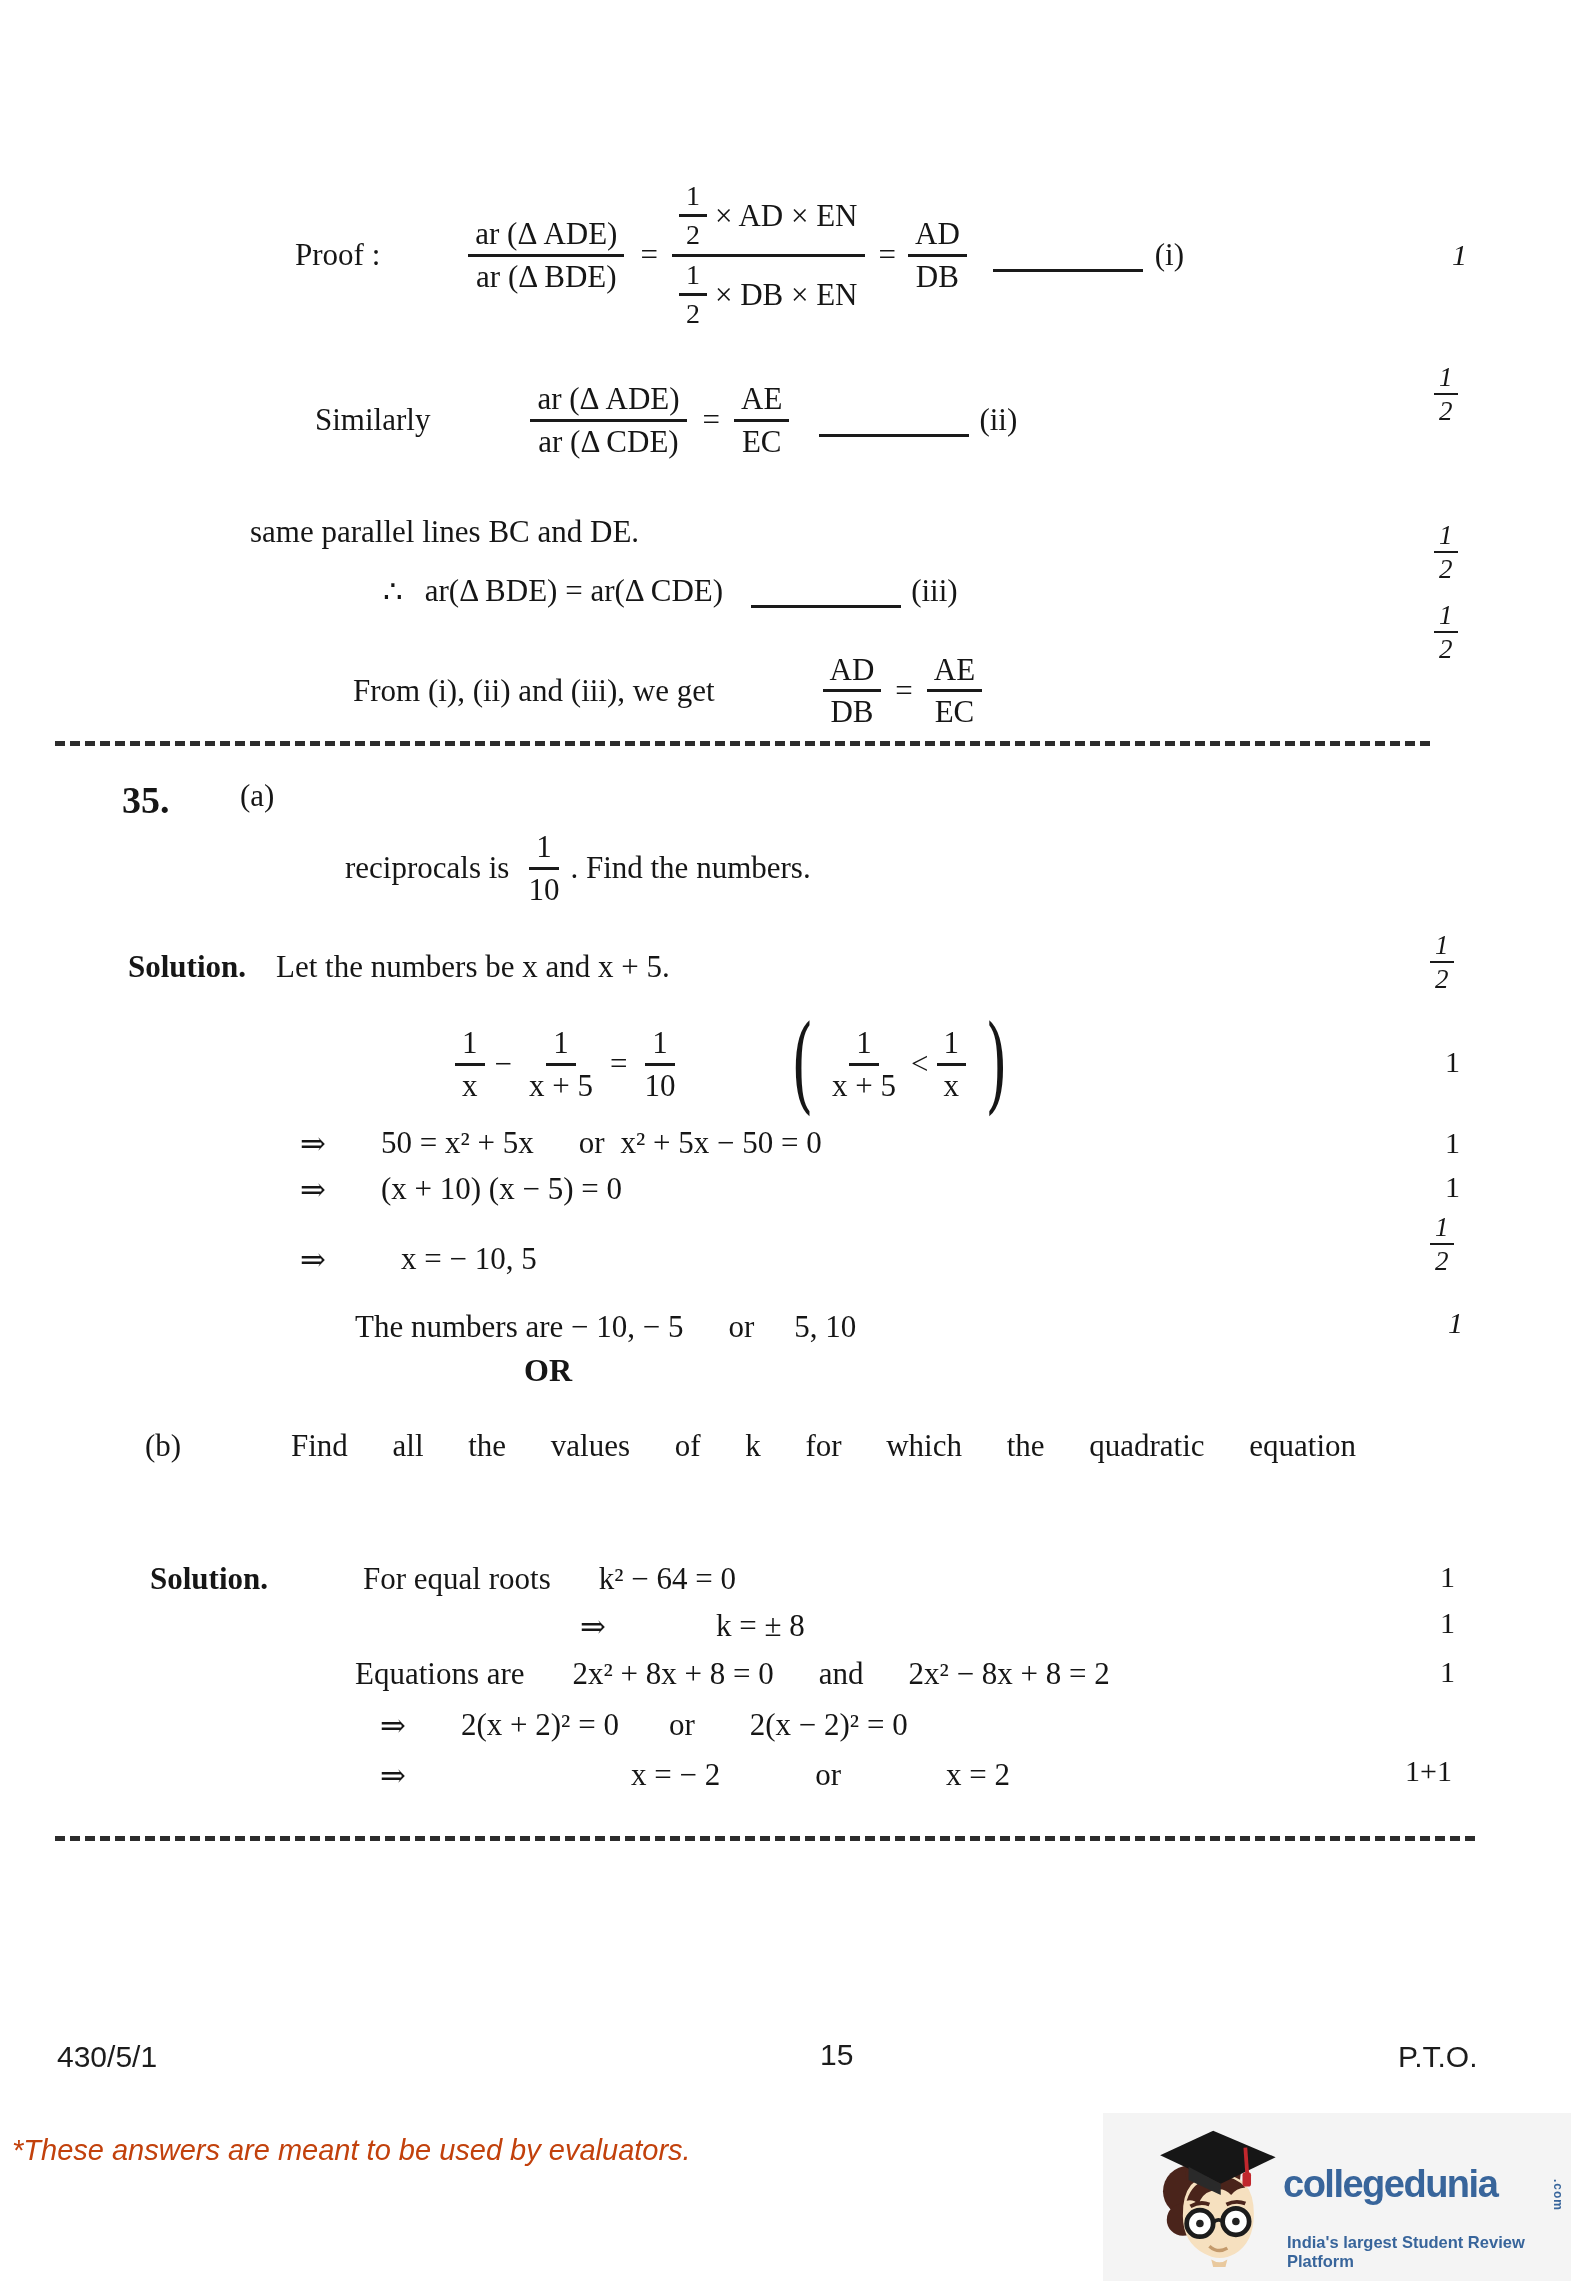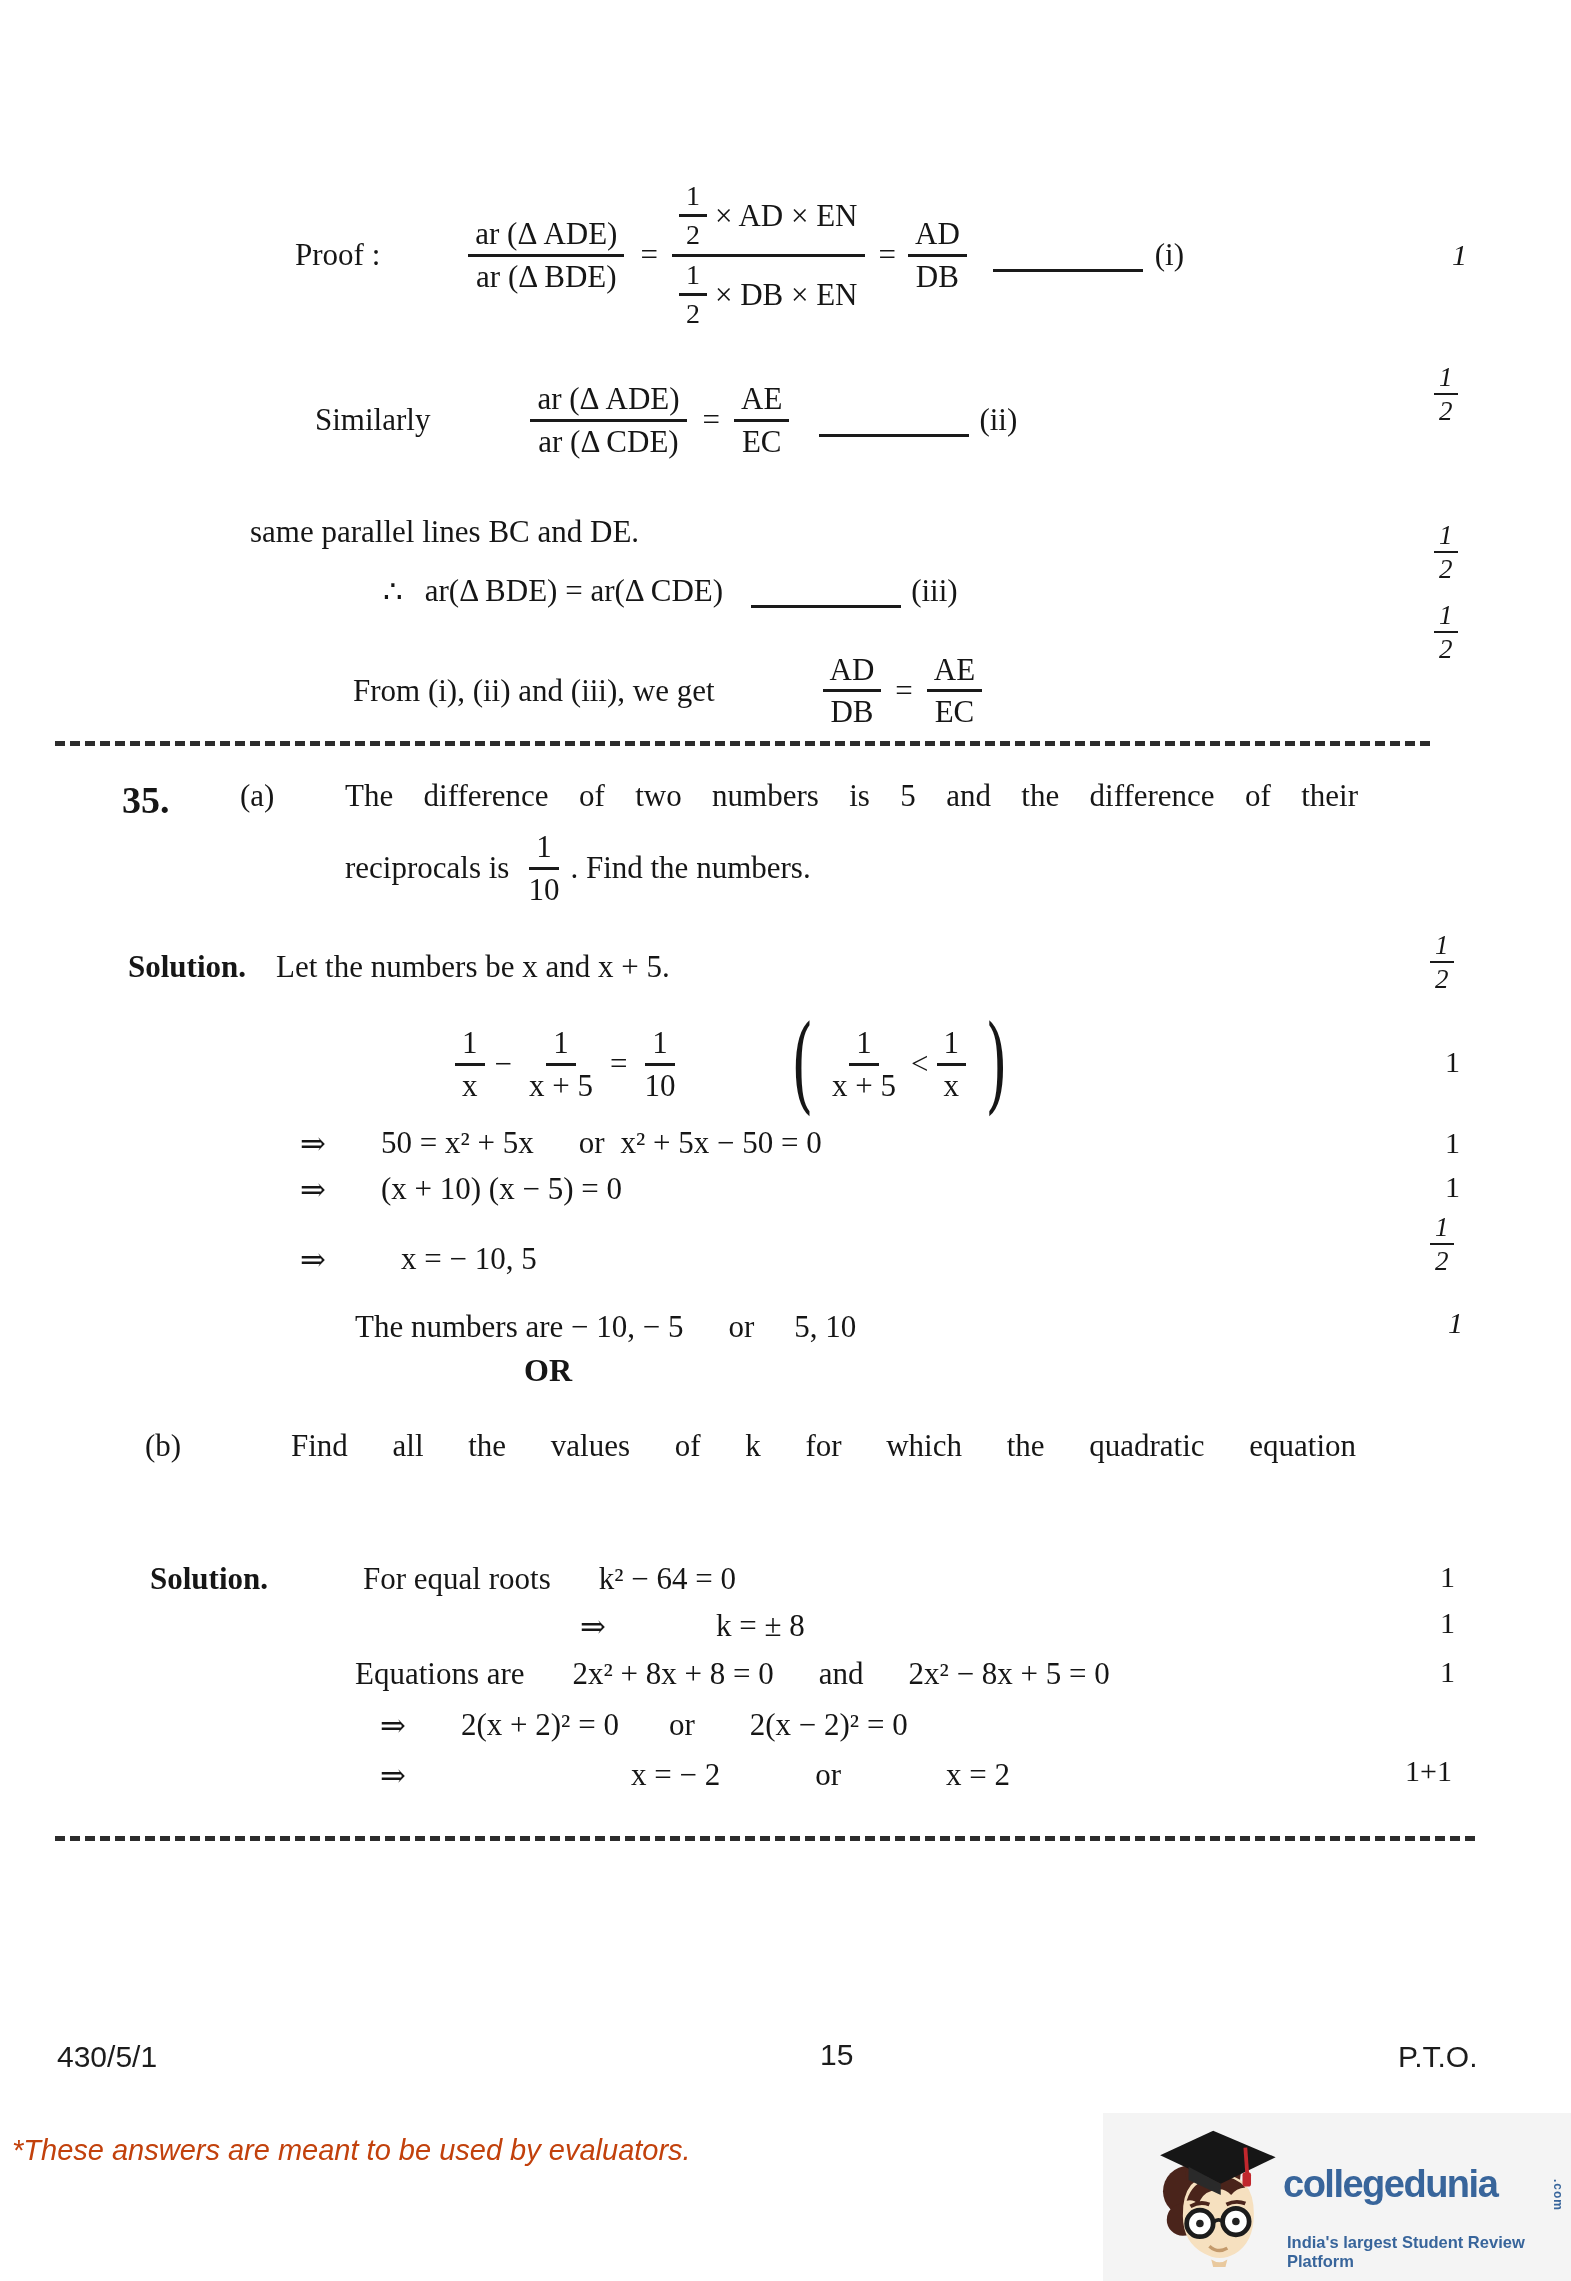--- a/index.html
+++ b/index.html
@@ -128,21 +128,20 @@
   </div>
   <span class="mfrac" style="left:1434px;top:600px;">
     <span class="fn">1</span>
     <span class="fd">2</span>
   </span>
 
   <div class="dash" style="left:55px;top:741px;width:1380px;"></div>
 
   <span class="abs bold" style="left:122px;top:778px;font-size:38px;">35.</span>
   <span class="abs" style="left:240px;top:778px;">(a)</span>
-  <div class="jline" style="left:345px;top:778px;width:1013px;">The difference of two numbers is 5 and the difference of their</div>
   <div class="row" style="left:345px;top:822px;height:92px;">
     <span>reciprocals is</span>
     <span class="frac" style="margin-left:12px;">
       <span class="fn">1</span>
       <span class="fd">10</span>
     </span>
     <span style="margin-left:4px;">. Find the numbers.</span>
   </div>
 
   <div class="row" style="left:128px;top:947px;height:40px;">
@@ -228,21 +227,21 @@
   <div class="row" style="left:580px;top:1605px;height:42px;">
     <span>⇒</span>
     <span style="margin-left:110px;">k = ± 8</span>
   </div>
   <span class="mark" style="left:1440px;top:1606px;">1</span>
 
   <div class="row" style="left:355px;top:1653px;height:42px;">
     <span>Equations are</span>
     <span style="margin-left:48px;">2x² + 8x + 8 = 0</span>
     <span style="margin-left:45px;">and</span>
-    <span style="margin-left:45px;">2x² − 8x + 5 = 0</span>
+    <span style="margin-left:45px;">2x² − 8x + 8 = 2</span>
   </div>
   <span class="mark" style="left:1440px;top:1655px;">1</span>
 
   <div class="row" style="left:380px;top:1704px;height:42px;">
     <span>⇒</span>
     <span style="margin-left:55px;">2(x + 2)² = 0</span>
     <span style="margin-left:50px;">or</span>
     <span style="margin-left:55px;">2(x − 2)² = 0</span>
   </div>
 

